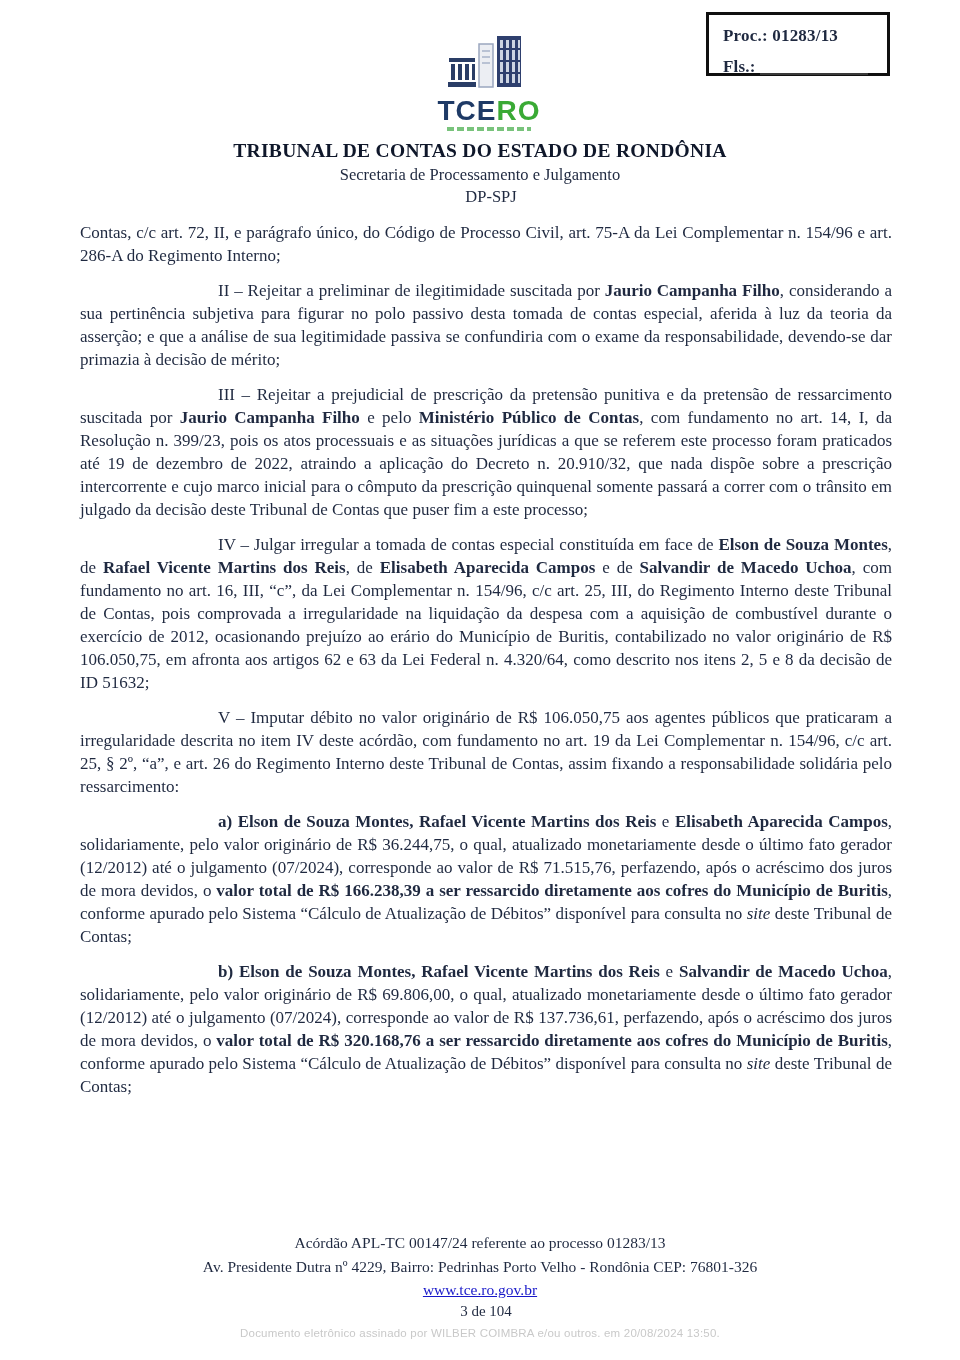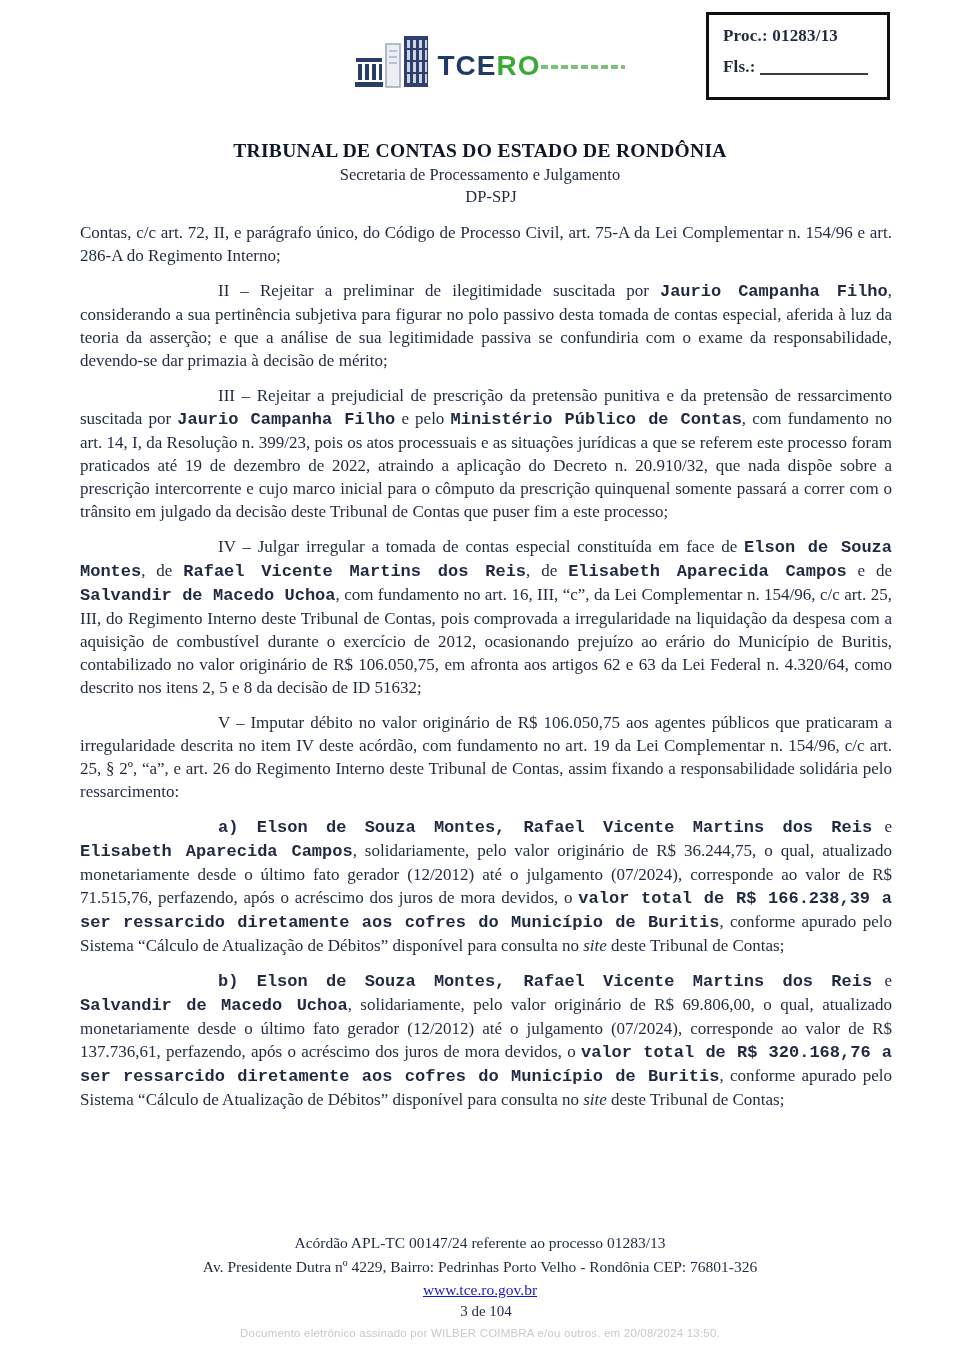--- a/index.html
+++ b/index.html
@@ -4,37 +4,37 @@
 <style>
   * { margin:0; padding:0; box-sizing:border-box; }
   html,body { background:#ffffff; }
   body {
     width:960px; height:1360px; position:relative; overflow:hidden;
     font-family:"Liberation Serif", serif; color:#1f2940;
   }
 
   
   .proc-box {
-    position:absolute; top:12px; left:706px; width:184px; height:88px;
+    position:absolute; top:12px; left:706px; width:184px; height:64px;
     border:3px solid #101010; padding:11px 14px; background:#fff;
   }
   .proc-line { font-size:17px; font-weight:bold; color:#1f2940; letter-spacing:.2px; }
   .fls-line  { margin-top:11px; display:flex; align-items:flex-end; }
   .fls-underline {
     display:inline-block; width:108px; height:1px;
     border-bottom:2px solid #3a3a3a; margin-left:4px; margin-bottom:2px;
   }
 
   
   .logo-wrap {
     position:absolute; top:34px; left:0; width:100%;
     display:flex; flex-direction:column; align-items:center;
   }
   .logo-wrap { pointer-events:none; }
-  .logo-inner { margin-left:18px; display:flex; flex-direction:row; align-items:center; }
+  .logo-inner { margin-left:18px; display:flex; flex-direction:column; align-items:center; }
   .logo-text {
     font-family:"Liberation Sans", sans-serif; font-weight:bold;
     font-size:28px; letter-spacing:1px; line-height:26px; margin-top:2px;
   }
   .logo-text .tce { color:#1e3a66; }
   .logo-text .ro  { color:#3aaa35; }
   .logo-tagline {
     margin-top:3px; width:84px; height:4px;
     background:repeating-linear-gradient(90deg,#4caf50 0 7px, transparent 7px 10px);
     opacity:.75;
@@ -46,21 +46,21 @@
   .doc-subtitle { font-size:16.5px; margin-top:3px; color:#1f2940; }
   .doc-unit { font-size:16.5px; margin-top:2px; color:#1f2940;padding-left:22px; }
 
   
   .doc-body {
     position:absolute; top:221px; left:80px; width:812px;
     font-size:17px; line-height:23px; text-align:justify; color:#1f2940;
   }
   .doc-body p { text-indent:138px; margin-bottom:12px; }
   .doc-body p.no-indent { text-indent:0; }
-  .bold { font-weight:bold;font-family:Liberation Mono, monospace; }
+  .bold { font-weight:bold; }
   .italic { font-style:italic; }
 
   
   .doc-footer { position:absolute; top:1231px; left:0; width:100%; text-align:center; color:#1f2940; }
   .footer-reference, .footer-address { font-size:15.5px; line-height:24px; }
   .footer-link {
     display:inline-block; font-size:15.5px; line-height:22px;
     color:#1717c9; text-decoration:underline; cursor:pointer;
   }
   .footer-page { font-size:15px; line-height:20px;margin-left:12px; }

